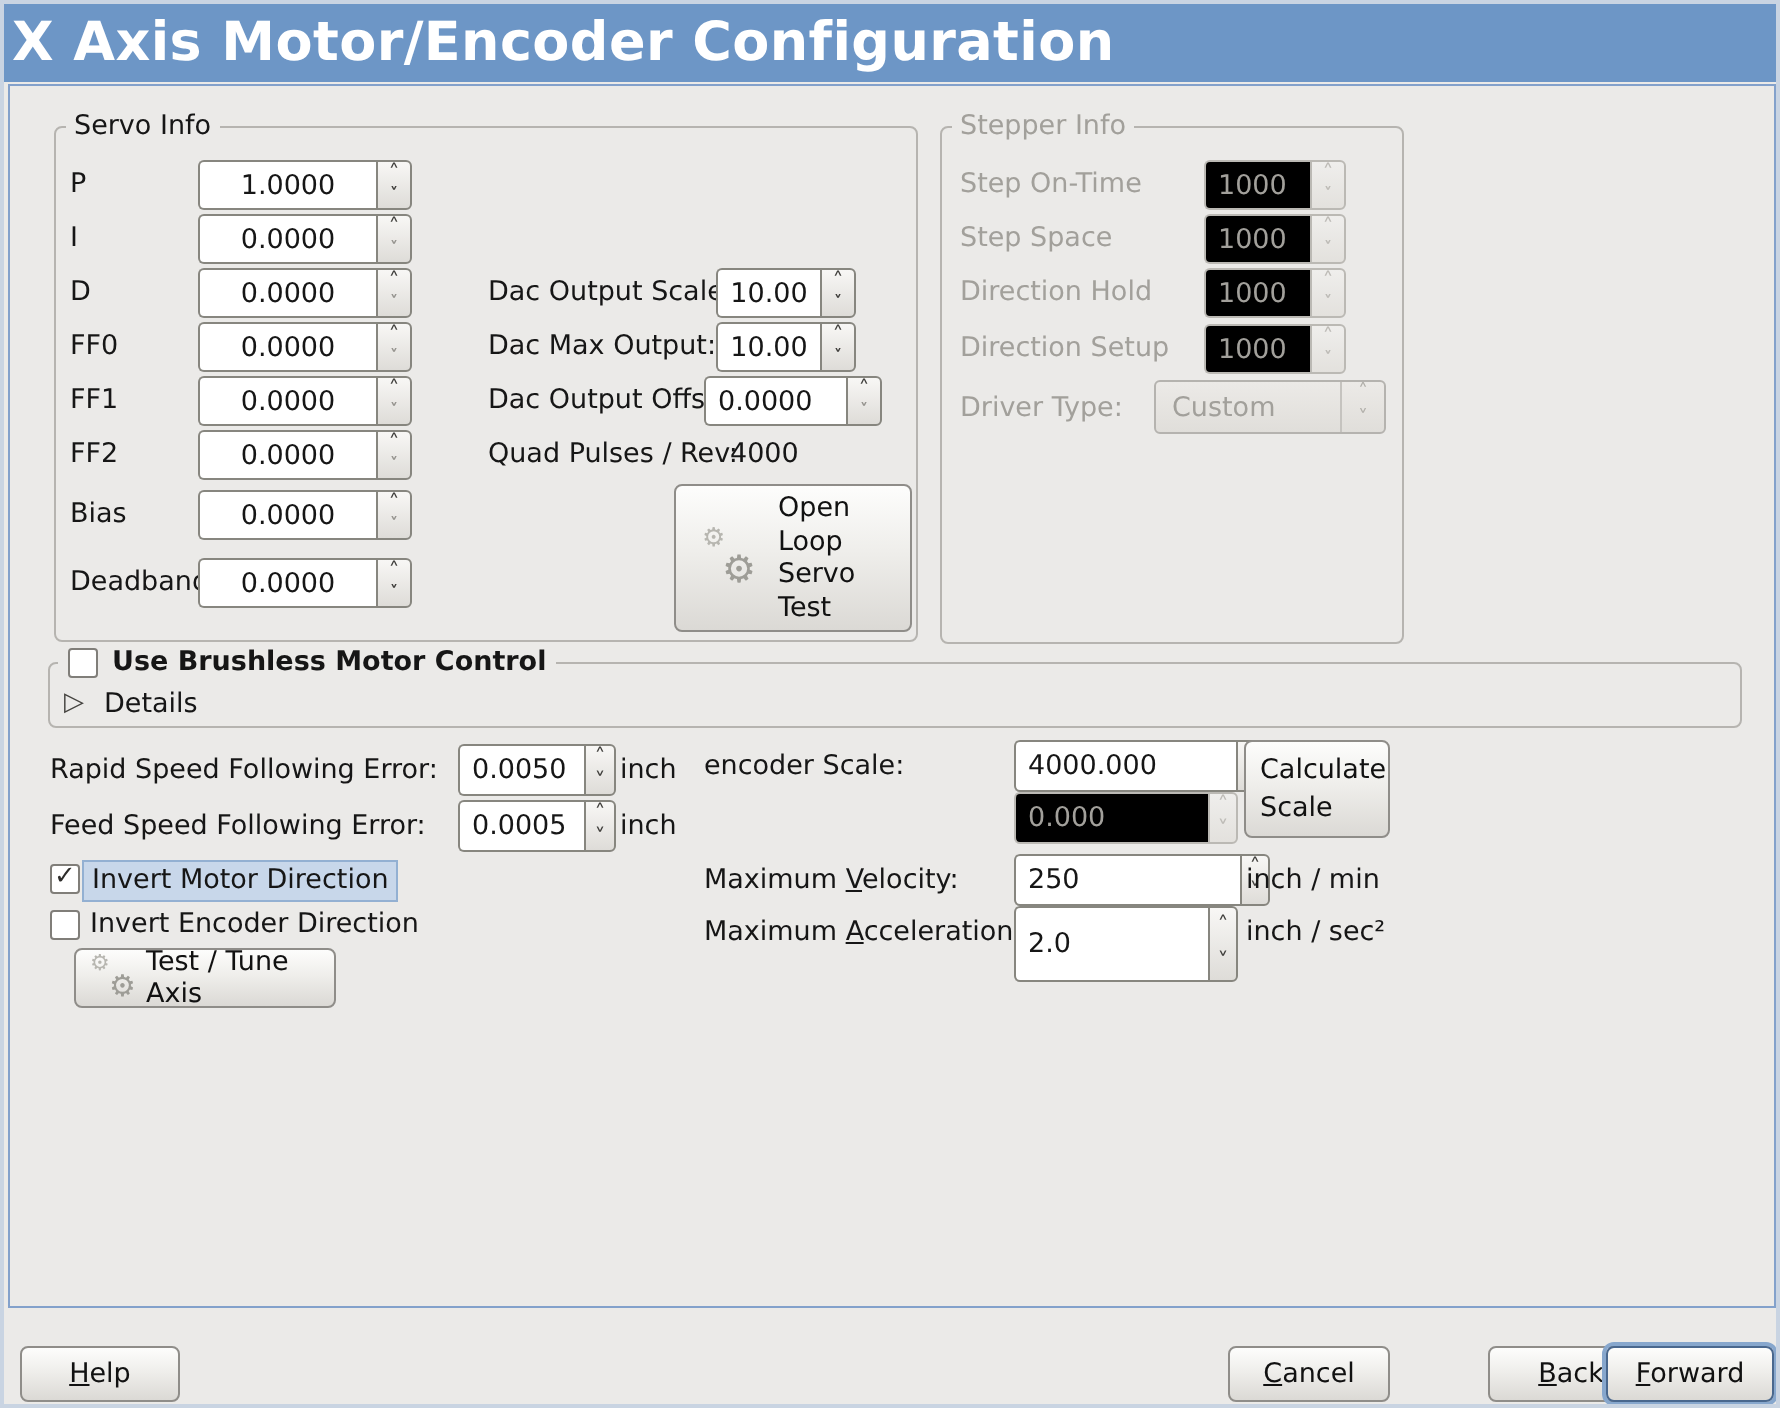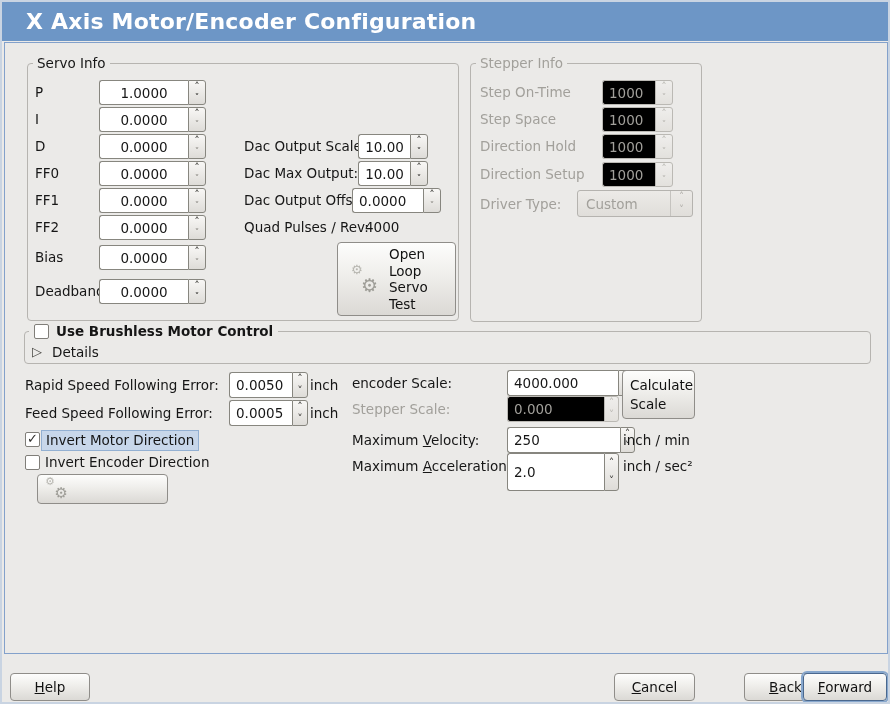--- a/index.html
+++ b/index.html
@@ -2,21 +2,21 @@
 <html><head>
 <meta charset="utf-8">
 <style>
   html,body{margin:0;padding:0;background:#d9d7d4;}
   .window{
     position:relative;width:890px;height:704px;box-sizing:border-box;
     background:#ebeae8;border:2px solid #c9d4e2;overflow:hidden;
     font-family:"DejaVu Sans","Liberation Sans",sans-serif;font-size:13.5px;color:#161616;
   }
   .titlebar{position:absolute;left:0;top:0;width:100%;height:39px;background:#6d96c6;}
-  .titlebar .title{position:absolute;left:24px;top:0;line-height:39px;font-size:22px;font-weight:bold;color:#ffffff;letter-spacing:.2px;}
+  .titlebar .title{position:absolute;left:4px;top:0;line-height:39px;font-size:27px;font-weight:bold;color:#ffffff;letter-spacing:.2px;}
   .content-frame{position:absolute;left:2px;top:40px;width:882px;height:610px;border:1px solid #83a1cb;}
   .frame{position:absolute;border:1px solid #b6b4b0;border-radius:4px;}
   .frame-title{position:absolute;background:#ebeae8;padding:0 4px;line-height:15px;white-space:nowrap;}
   .lbl{position:absolute;white-space:nowrap;line-height:25px;}
   .dis-text{color:#a2a09b;}
   .field{position:absolute;display:flex;height:25px;}
   .entry{box-sizing:border-box;height:100%;background:#ffffff;border:1px solid #87867f;border-right:none;border-radius:3px 0 0 3px;
          display:flex;align-items:center;padding:0 6px;white-space:nowrap;overflow:hidden;text-align:center;}
   .entry.center{justify-content:center;padding:0 2px;}
   .spin{box-sizing:border-box;height:100%;border:1px solid #87867f;border-radius:0 3px 3px 0;
@@ -251,21 +251,20 @@
   <div class="lbl" style="left:350px;top:368px;line-height:26px;">encoder Scale:</div>
   <div class="field" style="left:505px;top:368px;height:26px;">
     <div class="entry" style="width:111px;">4000.000</div>
     <div class="spin" style="width:15px;">
         <i>˄</i>
         <i>˅</i>
       </div>
   </div>
   <div class="btn" style="left:620px;top:368px;width:73px;height:49px;justify-content:flex-start;text-align:left;padding:2px 7px;line-height:19px;">Calculate Scale</div>
 
-  <div class="lbl dis-text" style="left:350px;top:394px;line-height:26px;">Stepper Scale:</div>
   <div class="field dis" style="left:505px;top:394px;height:26px;">
     <div class="entry" style="width:97px;">0.000</div>
     <div class="spin" style="width:15px;">
         <i>˄</i>
         <i>˅</i>
       </div>
   </div>
 
   <div class="lbl" style="left:350px;top:425px;line-height:26px;"><span>Maximum </span><span class="mn">V</span><span>elocity:</span></div>
   <div class="field" style="left:505px;top:425px;height:26px;">
@@ -293,20 +292,21 @@
   <div class="hl" style="left:39px;top:428px;">Invert Motor Direction</div>
 
   <div class="checkbox" style="left:23px;top:453px;"></div>
   <div class="lbl" style="left:43px;top:451px;line-height:19px;">Invert Encoder Direction</div>
 
   <div class="btn" style="left:35px;top:472px;width:131px;height:30px;justify-content:flex-start;padding-left:7px;gap:6px;">
     <span class="gears" style="width:22px;height:22px;">
       <span class="g-small" style="font-size:11px;top:-3px;">⚙</span>
       <span class="g-big" style="font-size:15px;bottom:-2px;">⚙</span>
     </span>
+    <span>Test / Tune Axis</span>
   </div>
 
   <div class="btn" style="left:8px;top:671px;width:80px;height:28px;">
     <span><span class="mn">H</span><span>elp</span></span>
   </div>
   <div class="btn" style="left:612px;top:671px;width:81px;height:28px;">
     <span><span class="mn">C</span><span>ancel</span></span>
   </div>
   <div class="btn" style="left:742px;top:671px;width:83px;height:28px;">
     <span><span class="mn">B</span><span>ack</span></span>

